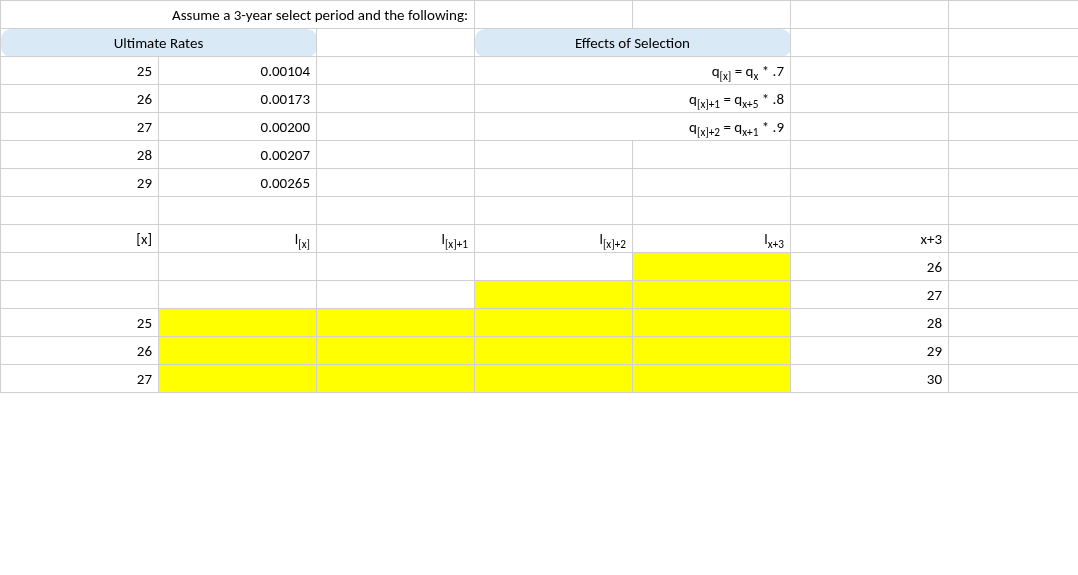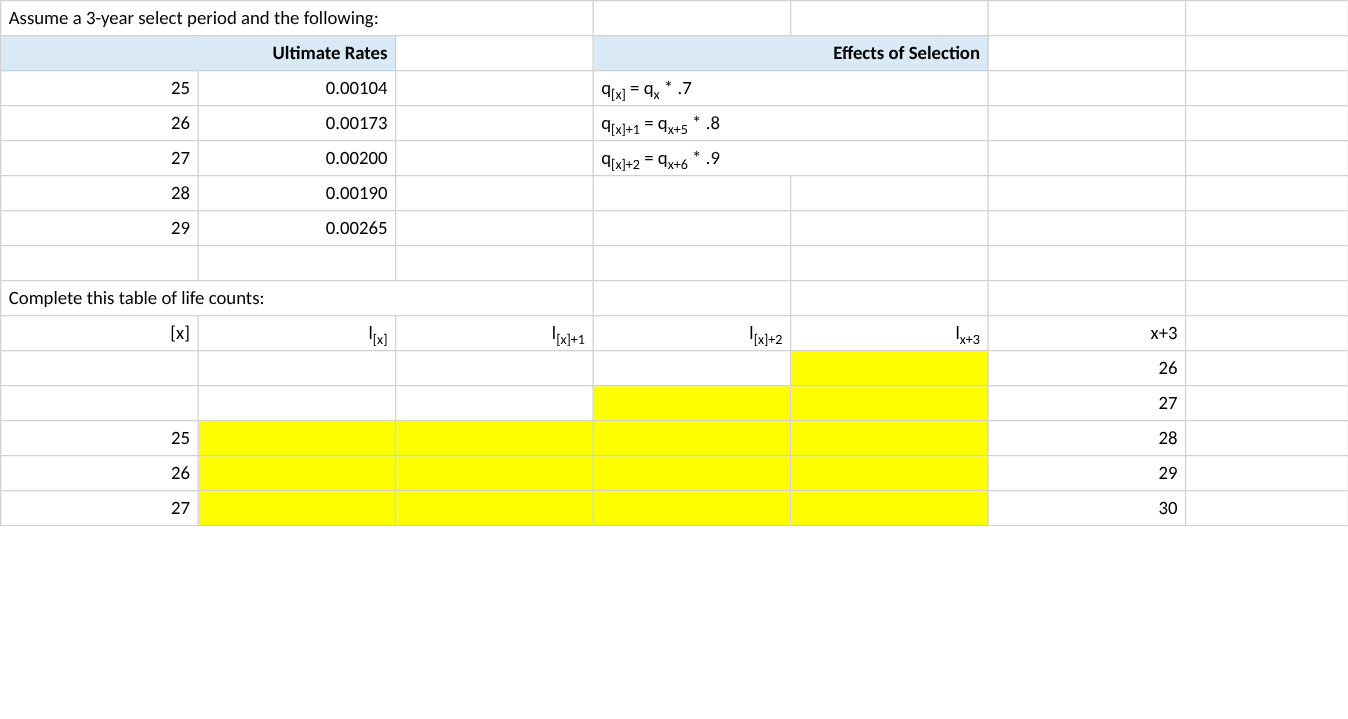--- a/index.html
+++ b/index.html
@@ -18,25 +18,26 @@
   }
   td {
     border: 1px solid #d0d0d0;
     height: 28px;
     padding: 2px 6px;
     vertical-align: middle;
     text-align: right;
     white-space: nowrap;
     overflow: hidden;
   }
-  td.left { text-align: left; }
+  td.left { text-align: right; }
   td.hdr {
     background: #d9e9f5;
-    font-weight: bold;
-    text-align: right;
+    font-weight: normal;
+    text-align: center;
+    border-radius: 10px;
   }
   td.yellow { background: #ffff00; }
   
   col.c1 { width: 158px; }
   col.c2 { width: 158px; }
   col.c3 { width: 158px; }
   col.c4 { width: 158px; }
   col.c5 { width: 158px; }
   col.c6 { width: 158px; }
   col.c7 { width: 130px; }
@@ -83,53 +84,46 @@
         <td>0.00173</td>
         <td></td>
         <td class="left" colspan="2">q<sub>[x]+1</sub> = q<sub>x+5</sub> * .8</td>
         <td></td>
         <td></td>
       </tr>
       <tr>
         <td>27</td>
         <td>0.00200</td>
         <td></td>
-        <td class="left" colspan="2">q<sub>[x]+2</sub> = q<sub>x+6</sub> * .9</td>
+        <td class="left" colspan="2">q<sub>[x]+2</sub> = q<sub>x+1</sub> * .9</td>
         <td></td>
         <td></td>
       </tr>
       <tr>
         <td>28</td>
-        <td>0.00190</td>
+        <td>0.00207</td>
         <td></td>
         <td></td>
         <td></td>
         <td></td>
         <td></td>
       </tr>
       <tr>
         <td>29</td>
         <td>0.00265</td>
         <td></td>
         <td></td>
         <td></td>
         <td></td>
         <td></td>
       </tr>
       <tr>
         <td></td>
         <td></td>
         <td></td>
-        <td></td>
-        <td></td>
-        <td></td>
-        <td></td>
-      </tr>
-      <tr>
-        <td class="left" colspan="3">Complete this table of life counts:</td>
         <td></td>
         <td></td>
         <td></td>
         <td></td>
       </tr>
       <tr>
         <td>[x]</td>
         <td>l<sub>[x]</sub></td>
         <td>l<sub>[x]+1</sub></td>
         <td>l<sub>[x]+2</sub></td>

